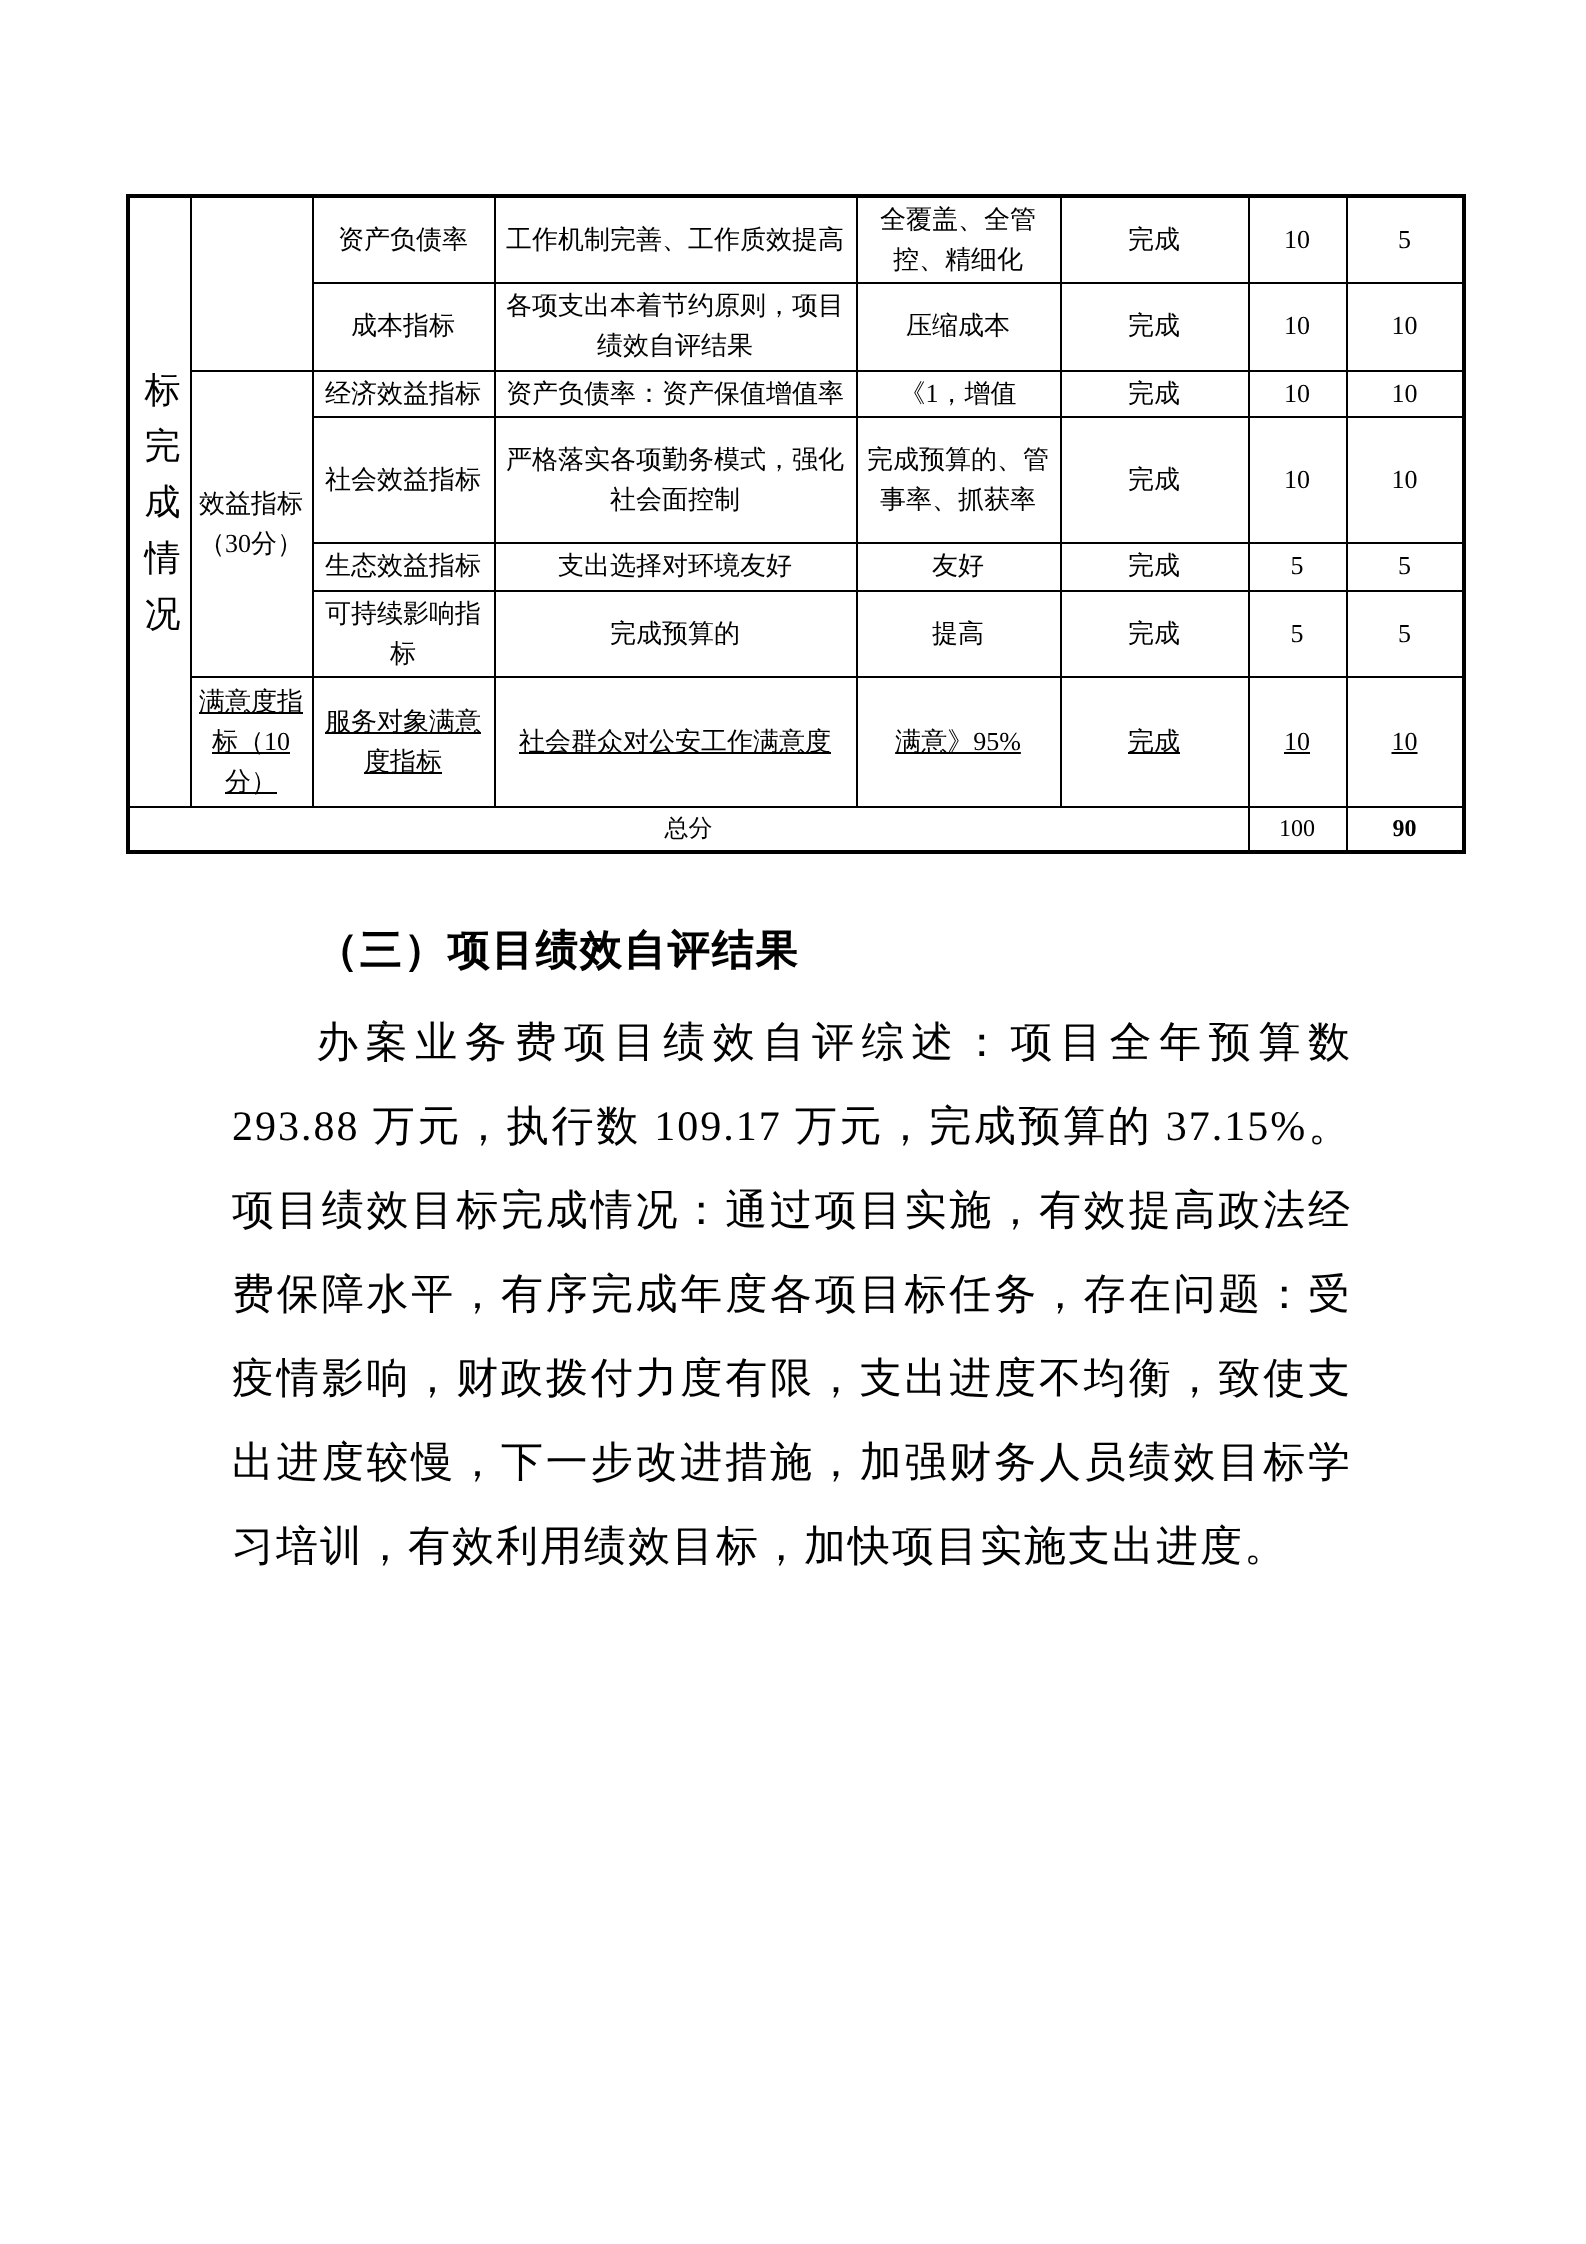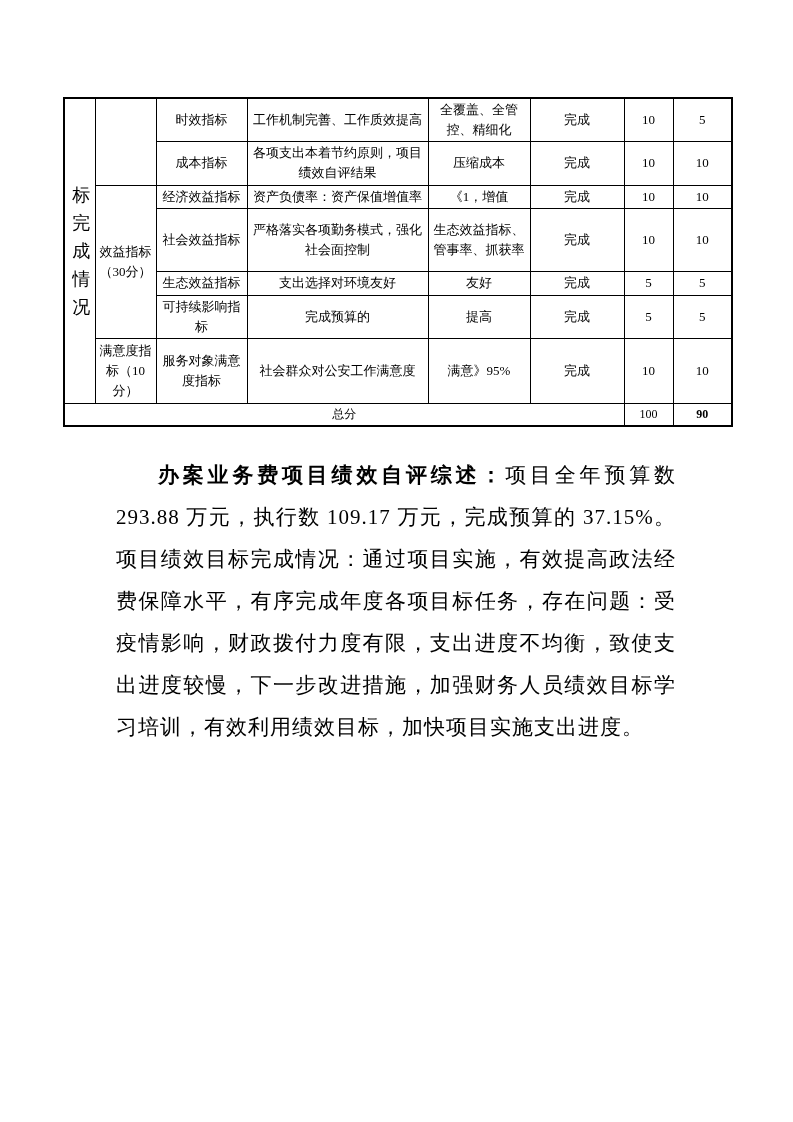--- a/index.html
+++ b/index.html
@@ -59,21 +59,21 @@
   td.num { font-size: 14px; margin-top: 40px; }
   tr.total-row td { font-size: 12px; }
   td.bold { font-weight: bold; }
 
   tr.r1 { height: 43px; }
   tr.r2 { height: 42px; }
   tr.r3 { height: 22px; }
   tr.r4 { height: 63px; }
   tr.r5 { height: 24px; padding-left: 48px; }
   tr.r6 { height: 41px; }
-  tr.r7 { height: 65px; }
+  tr.r7 { height: 65px; text-decoration: underline; }
   tr.total-row { height: 23px; }
 
   
   .text-block {
     position: absolute;
     left: 116px;
     top: 454px;
     width: 560px;
     font-size: 21px;
     line-height: 42px;
@@ -84,21 +84,21 @@
   .heading {
     font-weight: bold;
     text-indent: 2em;
     margin: 0 0 4px 0;
     text-align: left;
   }
   .text-block p {
     margin: 0;
     text-indent: 2em;
   }
-  .lead-bold { font-weight: bold; }
+  .lead-bold { font-weight: normal; }
 </style>
 </head>
 <body>
 
 <div class="page">
 
   <table class="eval">
     <colgroup>
       <col style="width:31px">
       <col style="width:61px">
@@ -108,21 +108,21 @@
       <col style="width:94px">
       <col style="width:49px">
       <col style="width:59px">
     </colgroup>
     <tbody>
       <tr class="r1">
         <td class="side" rowspan="7">
           <div class="side-text">标完成情况</div>
         </td>
         <td rowspan="2"></td>
-        <td>时效指标</td>
+        <td>资产负债率</td>
         <td class="desc">工作机制完善、工作质效提高</td>
         <td>全覆盖、全管控、精细化</td>
         <td>完成</td>
         <td class="num">10</td>
         <td class="num">5</td>
       </tr>
       <tr class="r2">
         <td>成本指标</td>
         <td class="desc">各项支出本着节约原则，项目绩效自评结果</td>
         <td>压缩成本</td>
@@ -135,21 +135,21 @@
         <td>经济效益指标</td>
         <td class="desc">资产负债率：资产保值增值率</td>
         <td>《1，增值</td>
         <td>完成</td>
         <td class="num">10</td>
         <td class="num">10</td>
       </tr>
       <tr class="r4">
         <td>社会效益指标</td>
         <td class="desc">严格落实各项勤务模式，强化社会面控制</td>
-        <td>生态效益指标、管事率、抓获率</td>
+        <td>完成预算的、管事率、抓获率</td>
         <td>完成</td>
         <td class="num">10</td>
         <td class="num">10</td>
       </tr>
       <tr class="r5">
         <td>生态效益指标</td>
         <td class="desc desc-lg">支出选择对环境友好</td>
         <td>友好</td>
         <td>完成</td>
         <td class="num">5</td>
@@ -174,16 +174,17 @@
       </tr>
       <tr class="total-row">
         <td colspan="6">总分</td>
         <td class="num">100</td>
         <td class="num bold">90</td>
       </tr>
     </tbody>
   </table>
 
   <div class="text-block">
+    <div class="heading">（三）项目绩效自评结果</div>
     <p><span class="lead-bold">办案业务费项目绩效自评综述：</span><span>项目全年预算数 293.88 万元，执行数 109.17 万元，完成预算的 37.15%。项目绩效目标完成情况：通过项目实施，有效提高政法经费保障水平，有序完成年度各项目标任务，存在问题：受疫情影响，财政拨付力度有限，支出进度不均衡，致使支出进度较慢，下一步改进措施，加强财务人员绩效目标学习培训，有效利用绩效目标，加快项目实施支出进度。</span></p>
   </div>
 
 </div>
 
 </body></html>

